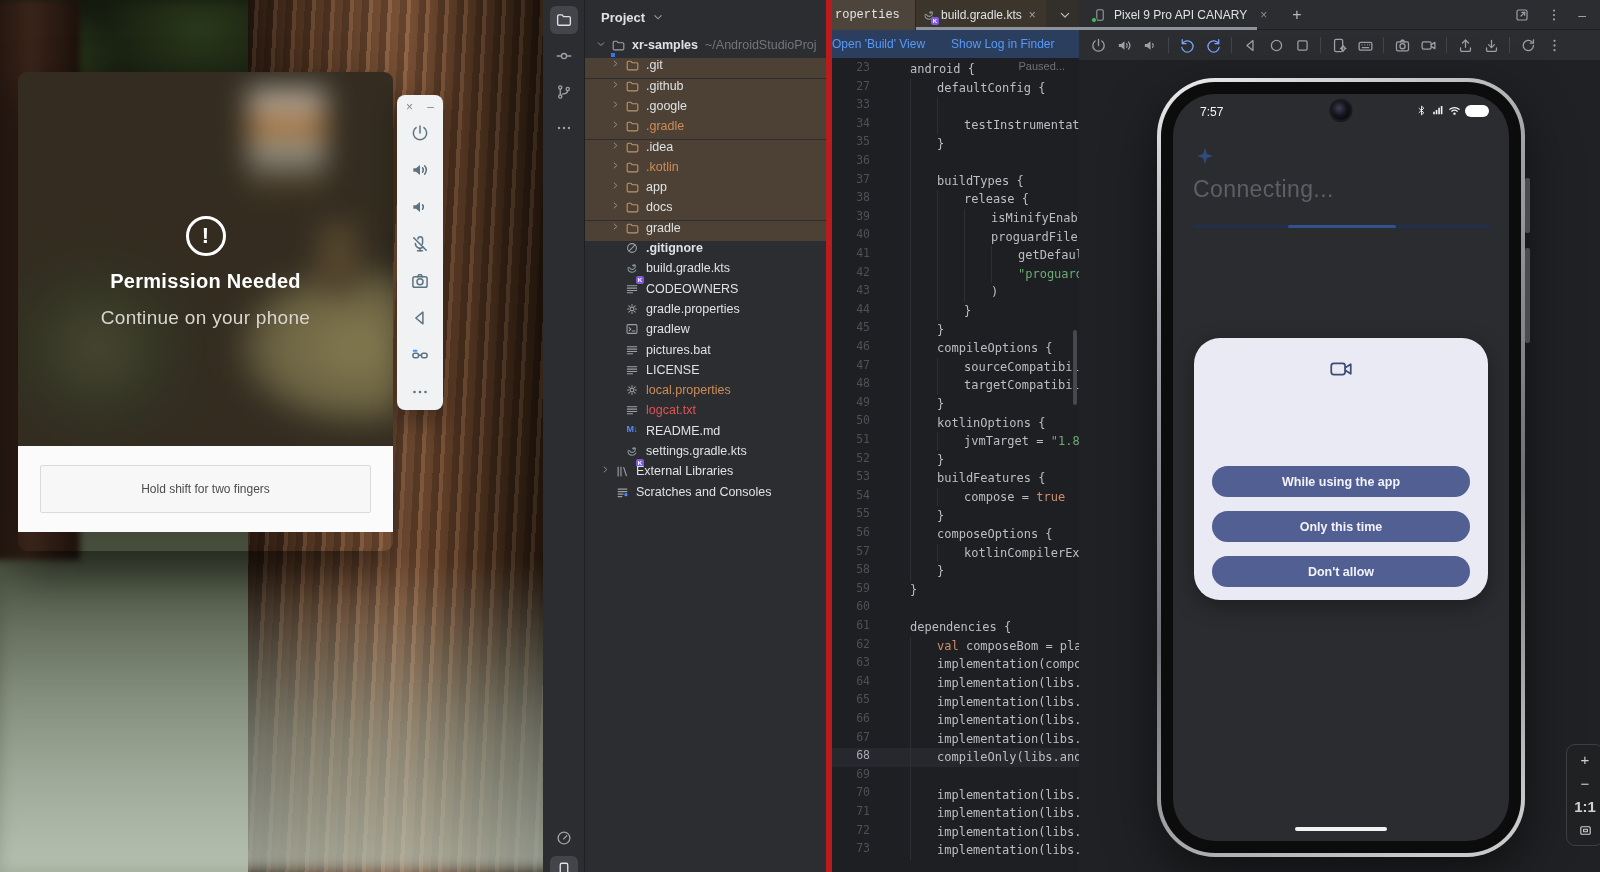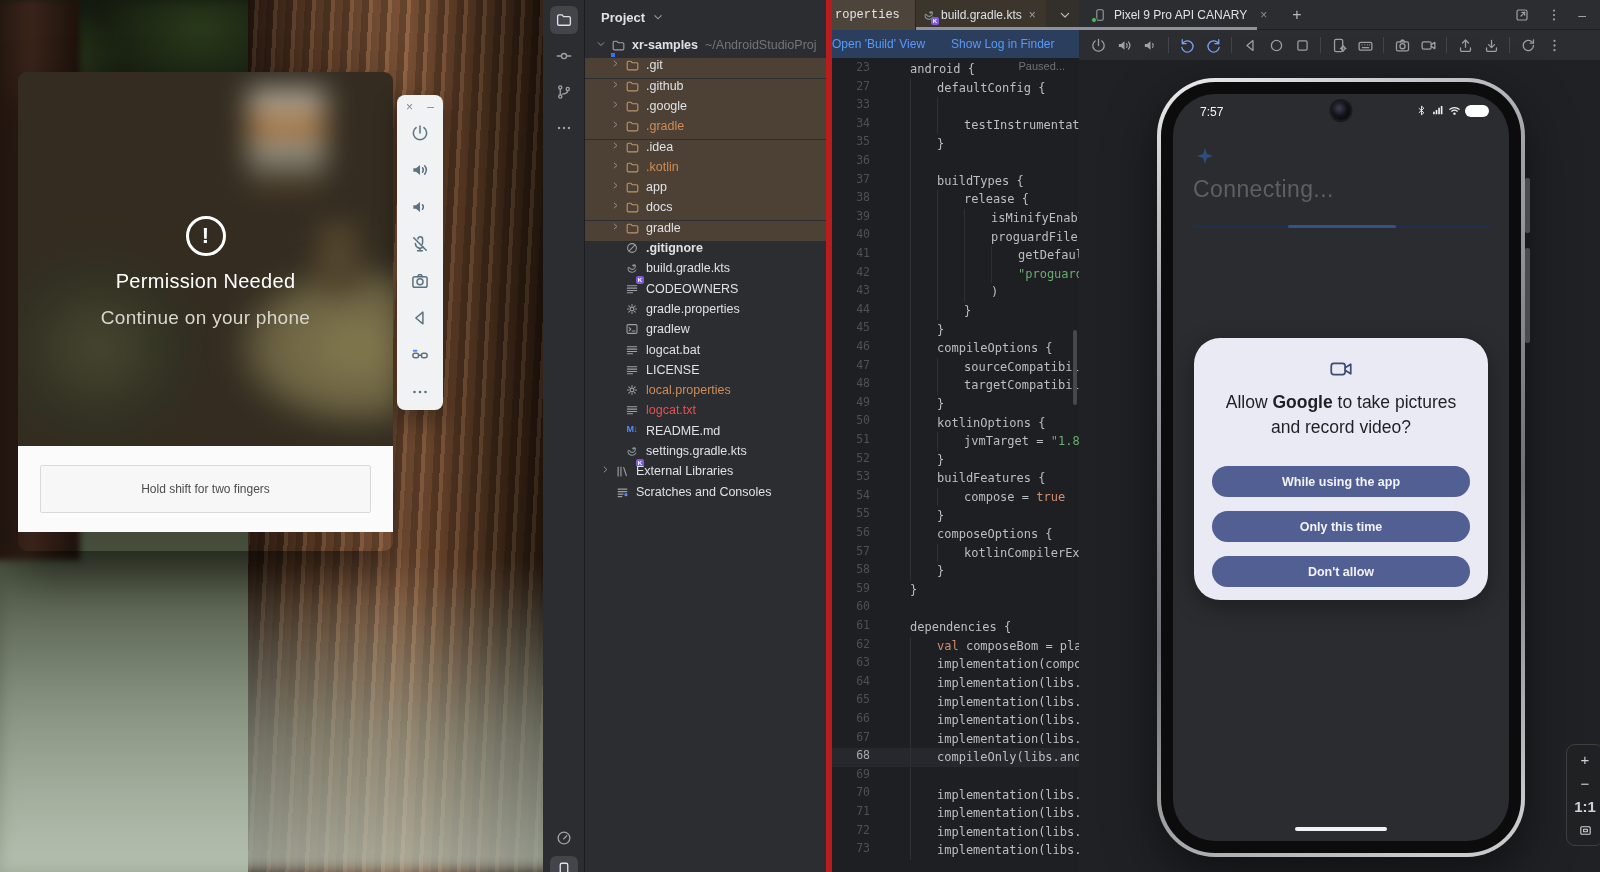--- a/index.html
+++ b/index.html
@@ -31,21 +31,21 @@
   #emu-window{left:18px;top:72px;width:375px;height:479px;border-radius:9px;overflow:hidden;
     box-shadow:0 22px 48px rgba(0,0,0,.5);}
   #emu-title{height:19px;background:#3a3a3c;color:#ececec;font-size:11px;font-weight:bold;
     display:flex;align-items:center;justify-content:center;letter-spacing:.2px;}
   #emu-screen{position:relative;height:374px;background:#3f3629;overflow:hidden;}
   .emu-blob{position:absolute;filter:blur(14px);}
   #emu-scrim{position:absolute;inset:0;background:rgba(28,22,12,.30);}
   #emu-overlay{position:absolute;inset:0;display:flex;flex-direction:column;align-items:center;justify-content:center;gap:14px;padding-top:26px;}
   #emu-alert{width:40px;height:40px;border:3px solid #fff;border-radius:50%;color:#fff;
     display:flex;align-items:center;justify-content:center;font-weight:bold;font-size:22px;line-height:1;}
-  #emu-heading{color:#fff;font-size:20px;font-weight:normal;letter-spacing:.3px;}
+  #emu-heading{color:#fff;font-size:20px;font-weight:bold;letter-spacing:.3px;}
   #emu-sub{color:#d9d6cf;font-size:19px;font-weight:300;letter-spacing:.3px;}
   #emu-hint{height:86px;background:#fbfbfb;display:flex;align-items:center;justify-content:center;}
   #emu-hint-box{width:331px;height:48px;border:1px solid #dadada;background:#f7f7f7;border-radius:2px;
     display:flex;align-items:center;justify-content:center;color:#4c4c4c;font-size:12px;font-weight:500;}
   #emu-toolbar{left:397px;top:95px;width:46px;height:315px;background:#f1f2f3;border-radius:8px;
     box-shadow:0 10px 24px rgba(0,0,0,.35);display:flex;flex-direction:column;align-items:center;padding-top:4px;}
   #emu-winbtns{width:100%;display:flex;justify-content:space-between;padding:0 9px;color:#7b8b96;font-size:12px;height:18px;align-items:center;}
   .emu-tbi{height:37px;display:flex;align-items:center;justify-content:center;color:#5d7280;}
 
   
@@ -467,21 +467,21 @@
             </span>
             <span class="tlabel ">gradlew</span>
           </div>
           <div class="trow" style="top: 304.5px;">
             <span style="width:38px;flex:none"></span>
             <span class="ticon" style="color:#9da0a6">
               <svg class="ic" width="14" height="14" viewBox="0 0 24 24">
                 <path d="M4 6.5h16M4 10.5h16M4 14.5h16M4 18.5h9"></path>
               </svg>
             </span>
-            <span class="tlabel ">logcat.bat</span>
+            <span class="tlabel ">pictures.bat</span>
           </div>
           <div class="trow" style="top: 324.8px;">
             <span style="width:38px;flex:none"></span>
             <span class="ticon" style="color:#9da0a6">
               <svg class="ic" width="14" height="14" viewBox="0 0 24 24">
                 <path d="M4 6.5h16M4 10.5h16M4 14.5h16M4 18.5h9"></path>
               </svg>
             </span>
             <span class="tlabel ">LICENSE</span>
           </div>
@@ -797,23 +797,20 @@
             <div id="p-progress">
                 <div id="p-progress-seg"></div>
               </div>
             <div id="p-dialog">
               <span id="pd-icon">
                   <svg class="ic" width="26" height="26" viewBox="0 0 24 24" style="stroke-width:1.6">
                     <rect x="3" y="6.8" width="12.8" height="10.4" rx="2.4"></rect>
                     <path d="M15.8 10.8L21 7.6v8.8l-5.2-3.2"></path>
                   </svg>
                 </span>
-              <div id="pd-title">
-                <span>Allow </span><b>Google</b><span> to take pictures and record video?</span>
-              </div>
               <div class="pd-btn" style="top:128px;">While using the app</div>
               <div class="pd-btn" style="top:173px;">Only this time</div>
               <div class="pd-btn" style="top:218px;">Don't allow</div>
             </div>
             <div id="p-homebar"></div>
           </div>
         </div>
       </div>
 
       <div id="zoomctl" class="abs">

